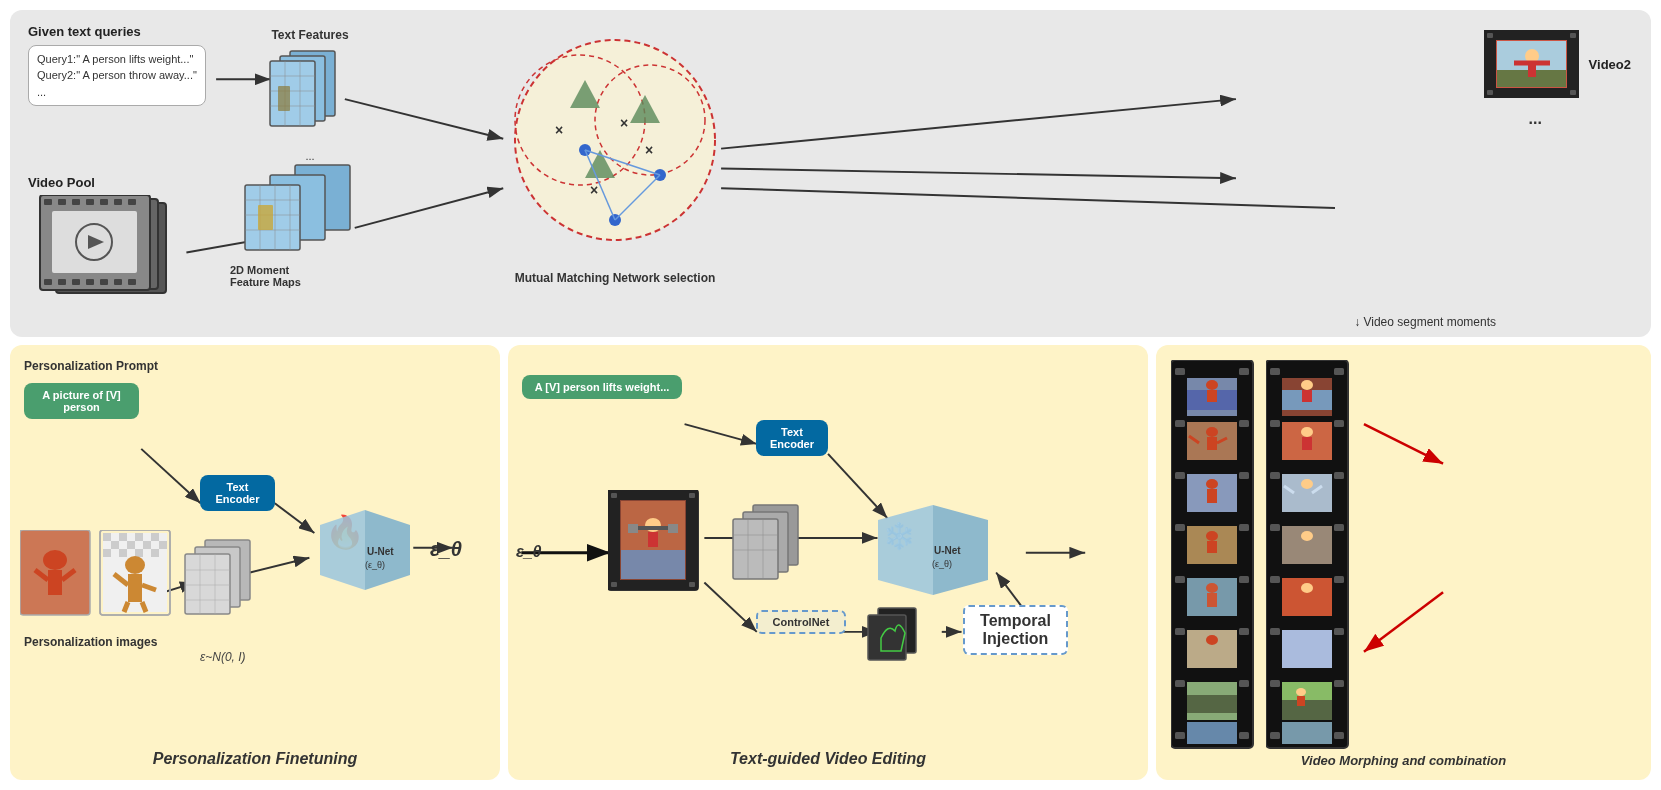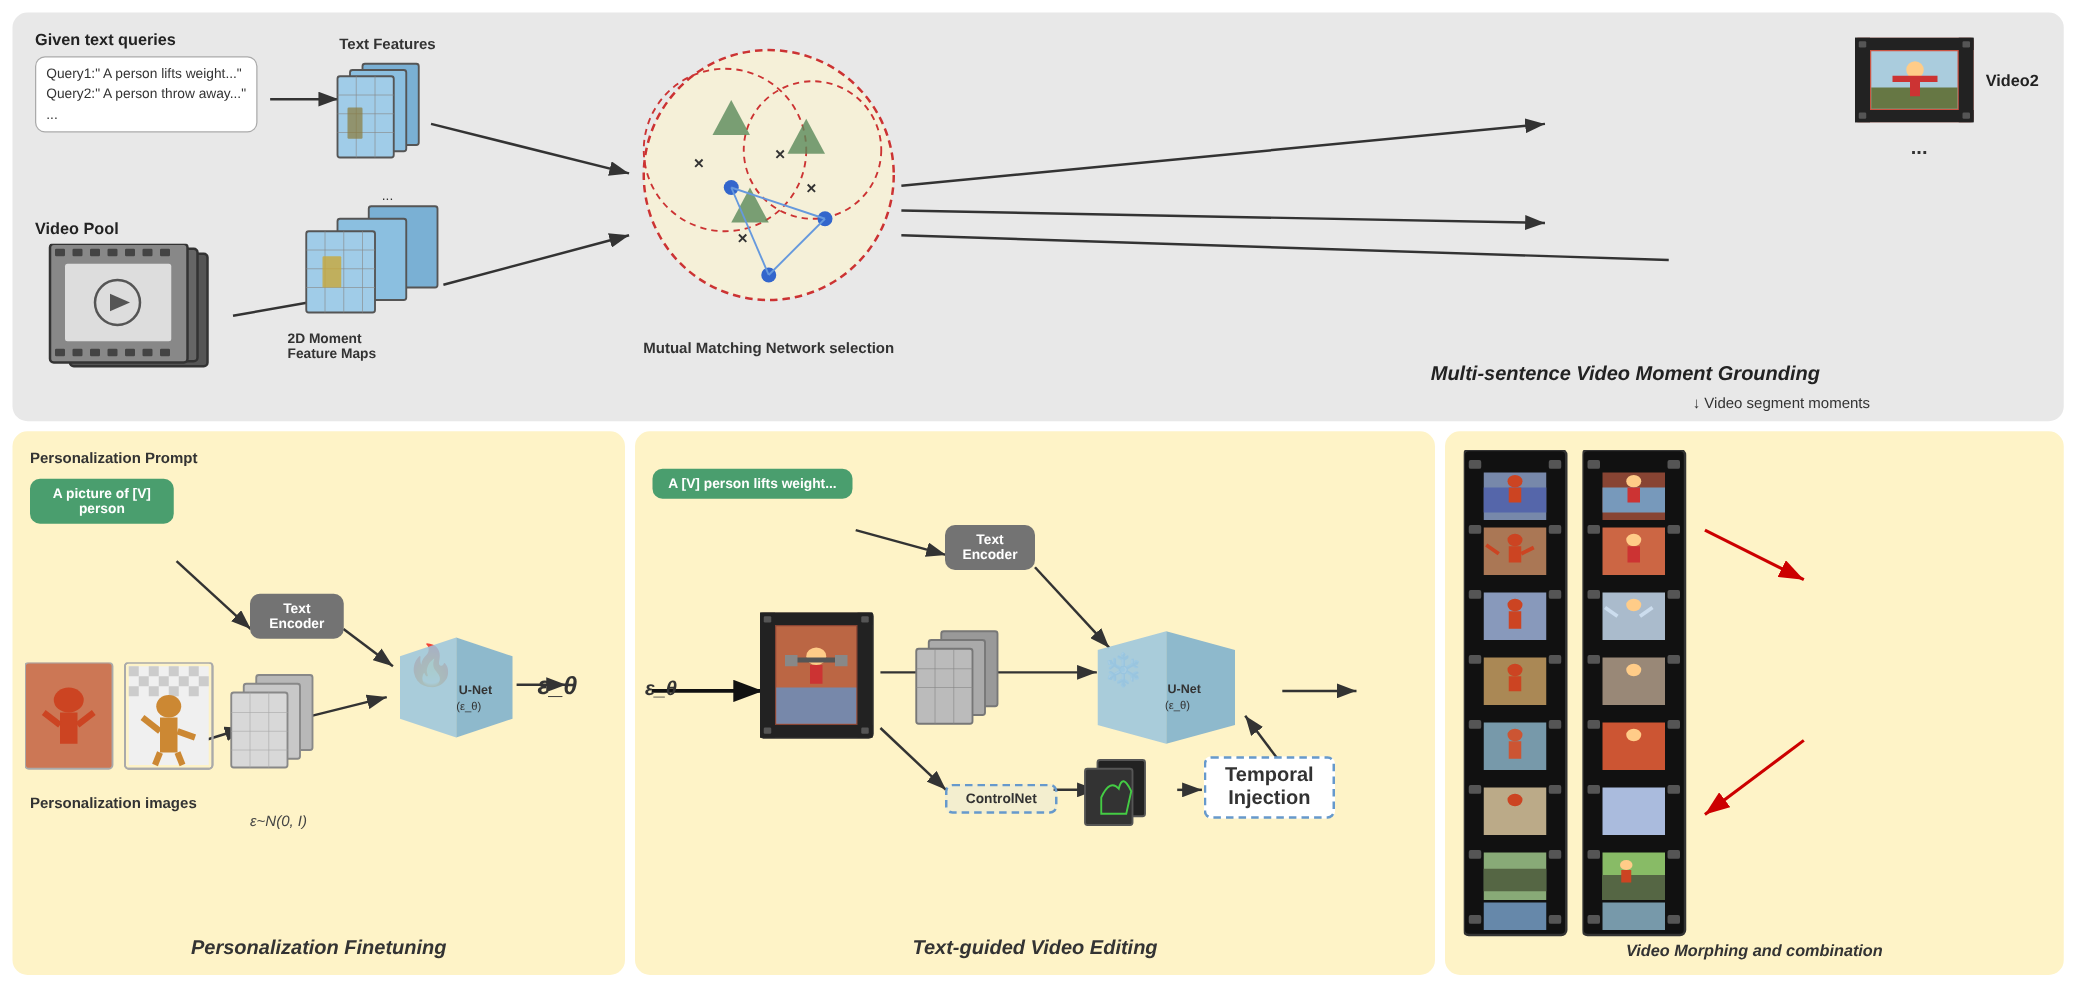--- a/index.html
+++ b/index.html
@@ -134,40 +134,39 @@
       background: #4a9e6e;
       color: white;
       border-radius: 8px;
       padding: 6px 10px;
       font-size: 12px;
       font-weight: bold;
       text-align: center;
     }
 
     .green-box-dark {
-      background: #737373;
+      background: #0369a1;
       color: white;
       border-radius: 8px;
       padding: 6px 10px;
       font-size: 12px;
       font-weight: bold;
       text-align: center;
     }
 
     
     .dashed-box {
       border: 2px dashed #6699cc;
       border-radius: 6px;
       padding: 4px 6px;
       background: rgba(200,220,240,0.2);
       font-size: 11px;
       font-weight: bold;
       color: #333;
       text-align: center;
-      margin-top: 17px;
     }
 
     
     .full-svg {
       position: absolute;
       top: 0; left: 0;
       width: 100%; height: 100%;
       pointer-events: none;
     }
 
@@ -340,23 +339,20 @@
             <rect x="44" y="33" width="8" height="14" fill="#cc3333"></rect>
           </svg>
           <span class="video-label">Video2</span>
         </div>
         <div style="padding-left:45px;">
           <span style="font-size:16px;font-weight:bold;color:#333">...</span>
         </div>
       </div>
     </div>
 
-    <div style="position:absolute;bottom:28px;right:195px;font-style:italic;font-weight:bold;font-size:16px;color:#222">
-      <span>Multi-sentence Video Moment Grounding</span>
-    </div>
 
     <div style="position:absolute;bottom:8px;right:155px;font-size:12px;color:#333">
       <span>↓ Video segment moments</span>
     </div>
 
   </div>
 
   <div class="bottom-section">
 
     <div class="personalization-panel">

